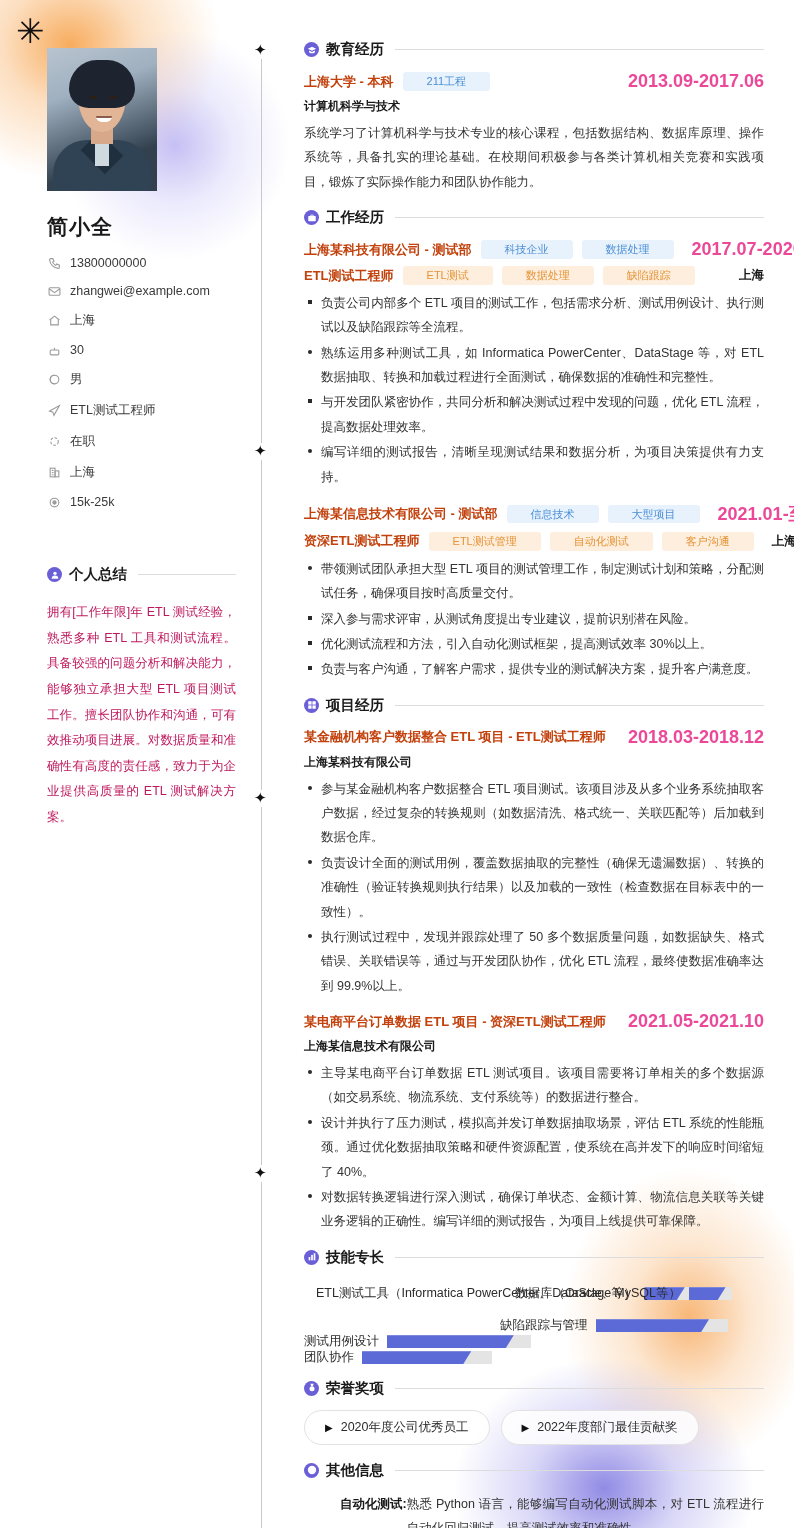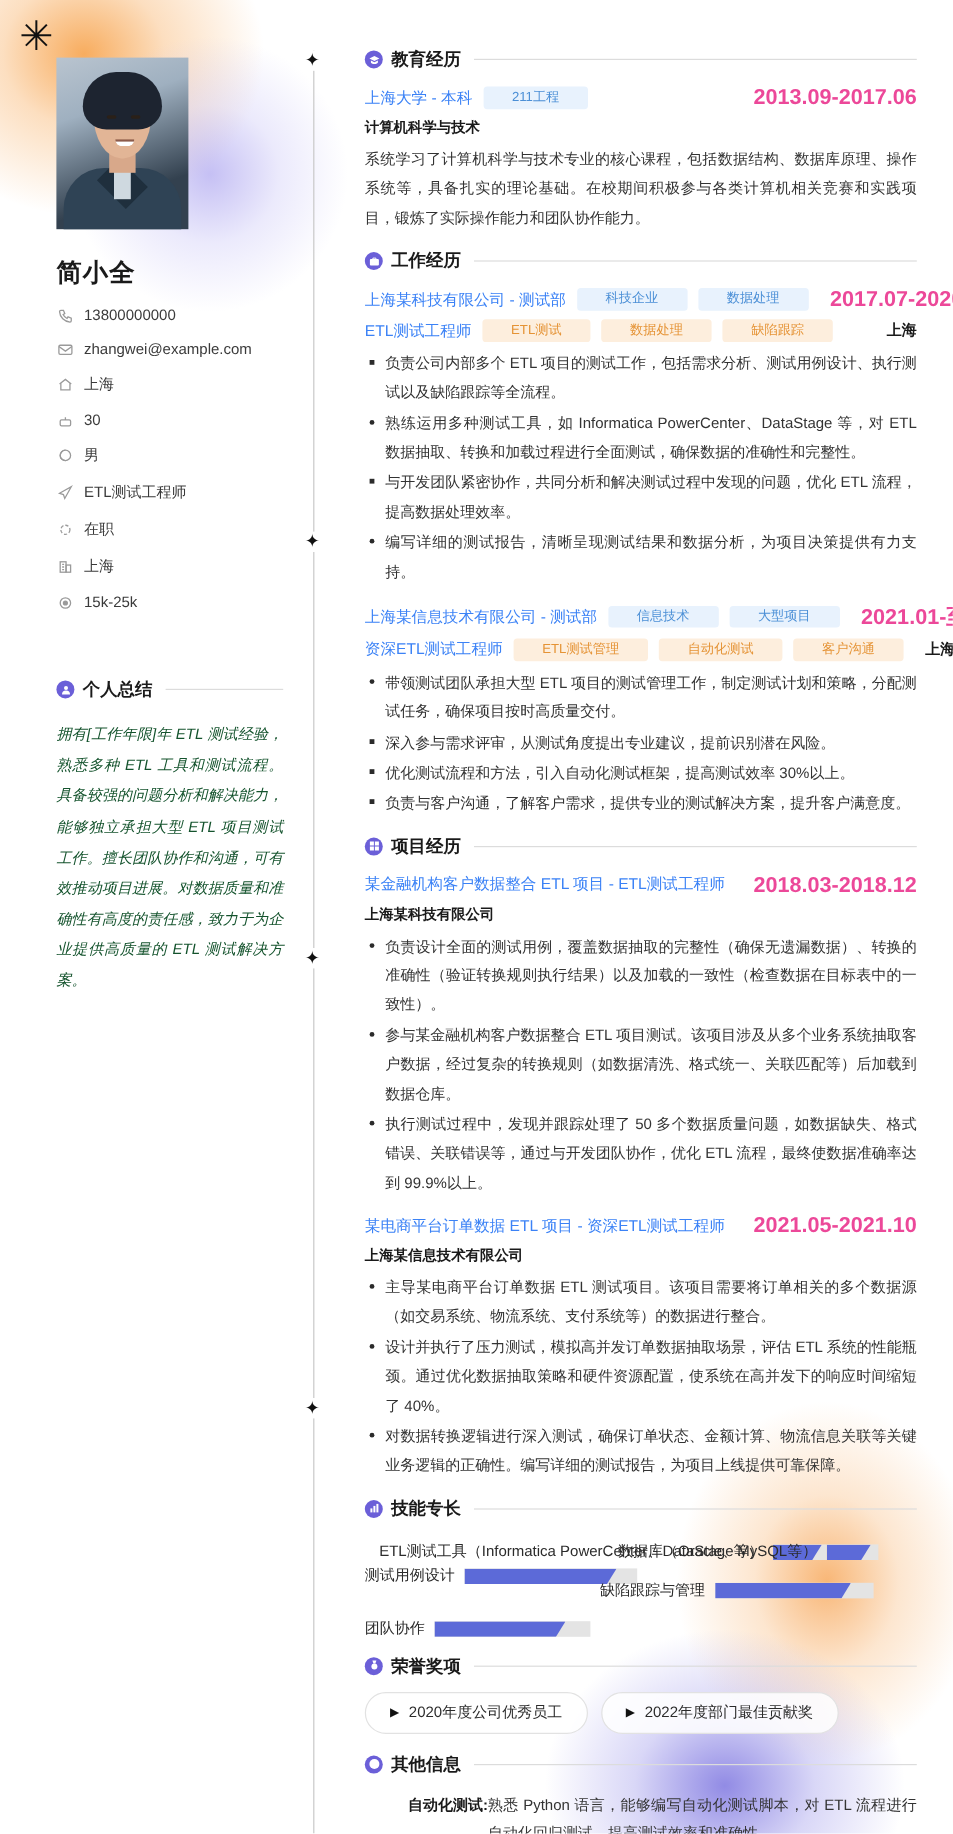--- a/index.html
+++ b/index.html
@@ -71,57 +71,57 @@
   .block-title { display:flex; align-items:center; gap:7px; margin-bottom:12px; }
   .block-title .dot {
       width:15px; height:15px; border-radius:50%; flex:0 0 15px;
       background:#6b5fd8; display:inline-flex; align-items:center; justify-content:center; color:#fff;
   }
   .block-title .dot svg { width:10px; height:10px; display:block; }
   .block-title .txt { font-size:14.5px; font-weight:700; color:#1a1a1a; white-space:nowrap;text-align:center; }
   .block-title .rule { flex:1 1 auto; height:1px; background:#dcdcdc; margin-left:4px; }
 
   .left-section { margin-top:56px; }
-  .summary { font-size:12.5px; line-height:2.05; color:#14532d; text-align:justify; margin-top:16px;font-style:italic; }
+  .summary { font-size:12.5px; line-height:2.05; color:#be185d; text-align:justify; margin-top:16px; }
 
   
   .divider { position:absolute; left:261px; top:42px; bottom:0; width:1px; background:#c9c9c9; z-index:3; }
   .spark { position:absolute; left:254px; z-index:4; color:#111; font-size:15px; line-height:15px;
       font-family:"DejaVu Sans",sans-serif; background:#fff; padding:1px 0; }
 
   
   .right { flex:1 1 auto; padding:40px 30px 0 42px; min-width:0; }
   .sec { margin-bottom:4px; }
   .sec + .sec { margin-top:14px; }
 
   .entry { margin-bottom:13px; }
   .entry-row { display:flex; align-items:center; gap:9px; margin-bottom:6px; }
   .entry-row .grow { flex:1 1 auto; }
-  .e-main { font-size:13px; font-weight:400; color:#3b82f6; white-space:nowrap; }
+  .e-main { font-size:13px; font-weight:700; color:#c2410c; white-space:nowrap; }
   .e-date { font-size:18px; font-weight:700; color:#ec4899; white-space:nowrap; }
   .e-loc  { font-size:12.5px; font-weight:700; color:#1a1a1a; white-space:nowrap; }
   .e-sub { font-size:12px; font-weight:700; color:#1a1a1a; margin-bottom:6px; }
   .tag { font-size:11px; padding:2px 24px; border-radius:3px; white-space:nowrap; line-height:1.35; }
   .tag.blue { background:#e8f2fd; color:#4b8fd6; }
   .tag.orange { background:#fdeedd; color:#e59335; }
   .desc { font-size:12.5px; line-height:1.95; color:#333; text-align:justify; }
   ul.bullets { list-style:none; }
   ul.bullets li { position:relative; padding-left:17px; font-size:12.5px; line-height:1.95;
       color:#333; text-align:justify; margin-bottom:1px; }
   ul.bullets li:before { content:""; position:absolute; left:4px; top:9px; width:4px; height:4px;
       background:#2b2b2b; }
   ul.bullets li.round:before { border-radius:50%; }
   .skill { display:flex; align-items:center; gap:8px; height:30px; }
   .skill .lbl { font-size:12.5px; color:#2b2b2b; white-space:nowrap; }
   .bar { height:13px; background:#e4e4e4; position:relative; overflow:hidden; }
   .bar .fill { position:absolute; left:0; top:0; bottom:0; background:#5c6ad8;
       clip-path:polygon(0 0, 100% 0, calc(100% - 8px) 100%, 0 100%); }
   .skill.s0 { position:absolute; left:0; top:0;margin-left:12px; }
   .skill.s1 { position:absolute; left:211px; top:0; }
-  .skill.s2 { position:absolute; left:0; top:20px; }
+  .skill.s2 { position:absolute; left:0; top:48px; }
   .skill.s3 { position:absolute; left:196px; top:32px; }
   .skill.s4 { position:absolute; left:0; top:64px; }
   .skills-wrap { position:relative; height:96px; }
 
   
   .awards { display:flex; gap:11px; margin-top:10px; flex-wrap:wrap; }
   .award {
       border:1px solid #e2e2e2; border-radius:19px; padding:8px 20px;
       font-size:12.5px; color:#2b2b2b; display:flex; align-items:center; gap:8px;
       background:rgba(255,255,255,.85);
@@ -364,22 +364,22 @@
       </div>
 
       <div class="entry">
         <div class="entry-row">
           <span class="e-main">某金融机构客户数据整合 ETL 项目 - ETL测试工程师</span>
           <span class="grow"></span>
           <span class="e-date">2018.03-2018.12</span>
         </div>
         <div class="e-sub">上海某科技有限公司</div>
         <ul class="bullets">
+          <li class="round">参与某金融机构客户数据整合 ETL 项目测试。该项目涉及从多个业务系统抽取客户数据，经过复杂的转换规则（如数据清洗、格式统一、关联匹配等）后加载到数据仓库。</li>
           <li class="round">负责设计全面的测试用例，覆盖数据抽取的完整性（确保无遗漏数据）、转换的准确性（验证转换规则执行结果）以及加载的一致性（检查数据在目标表中的一致性）。</li>
-          <li class="round">参与某金融机构客户数据整合 ETL 项目测试。该项目涉及从多个业务系统抽取客户数据，经过复杂的转换规则（如数据清洗、格式统一、关联匹配等）后加载到数据仓库。</li>
           <li class="round">执行测试过程中，发现并跟踪处理了 50 多个数据质量问题，如数据缺失、格式错误、关联错误等，通过与开发团队协作，优化 ETL 流程，最终使数据准确率达到 99.9%以上。</li>
         </ul>
       </div>
 
       <div class="entry">
         <div class="entry-row">
           <span class="e-main">某电商平台订单数据 ETL 项目 - 资深ETL测试工程师</span>
           <span class="grow"></span>
           <span class="e-date">2021.05-2021.10</span>
         </div>

